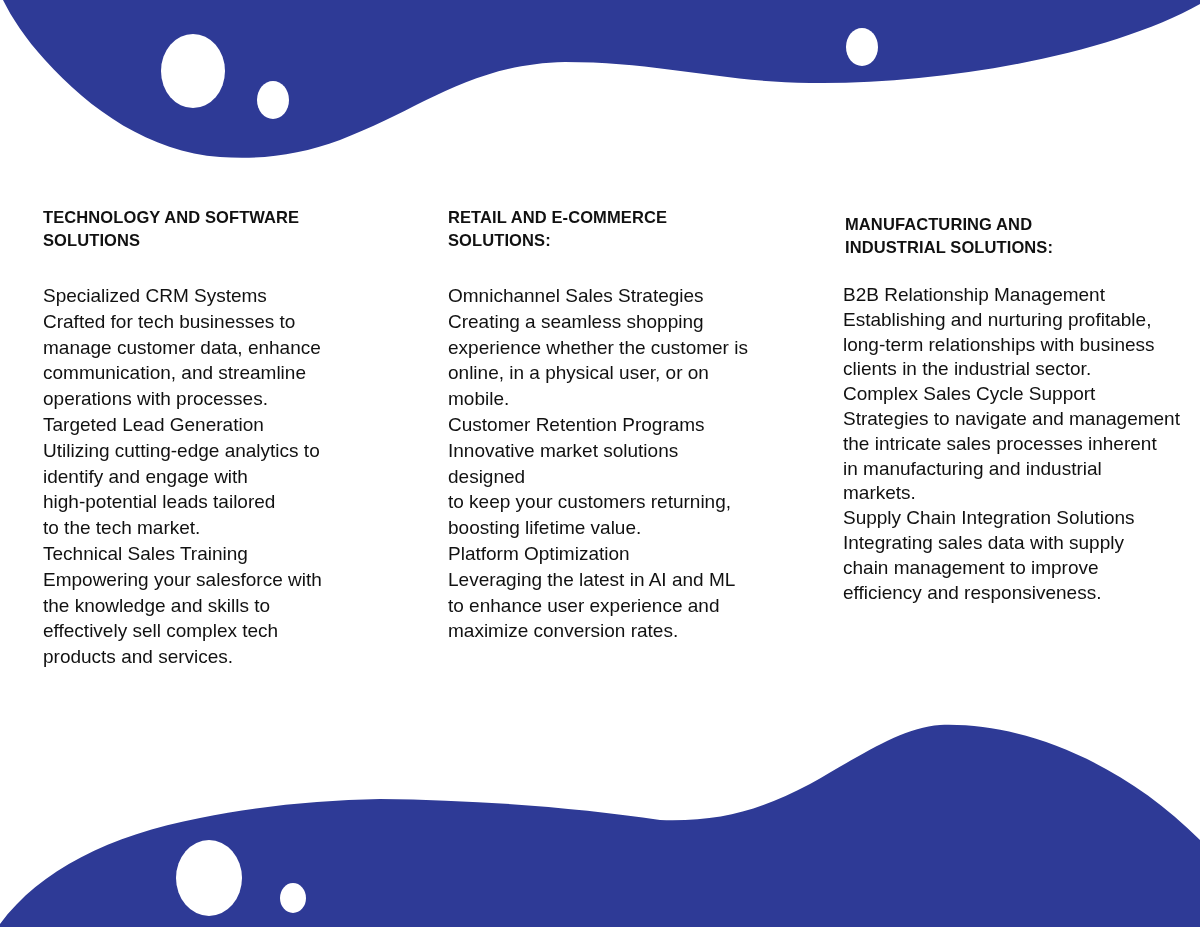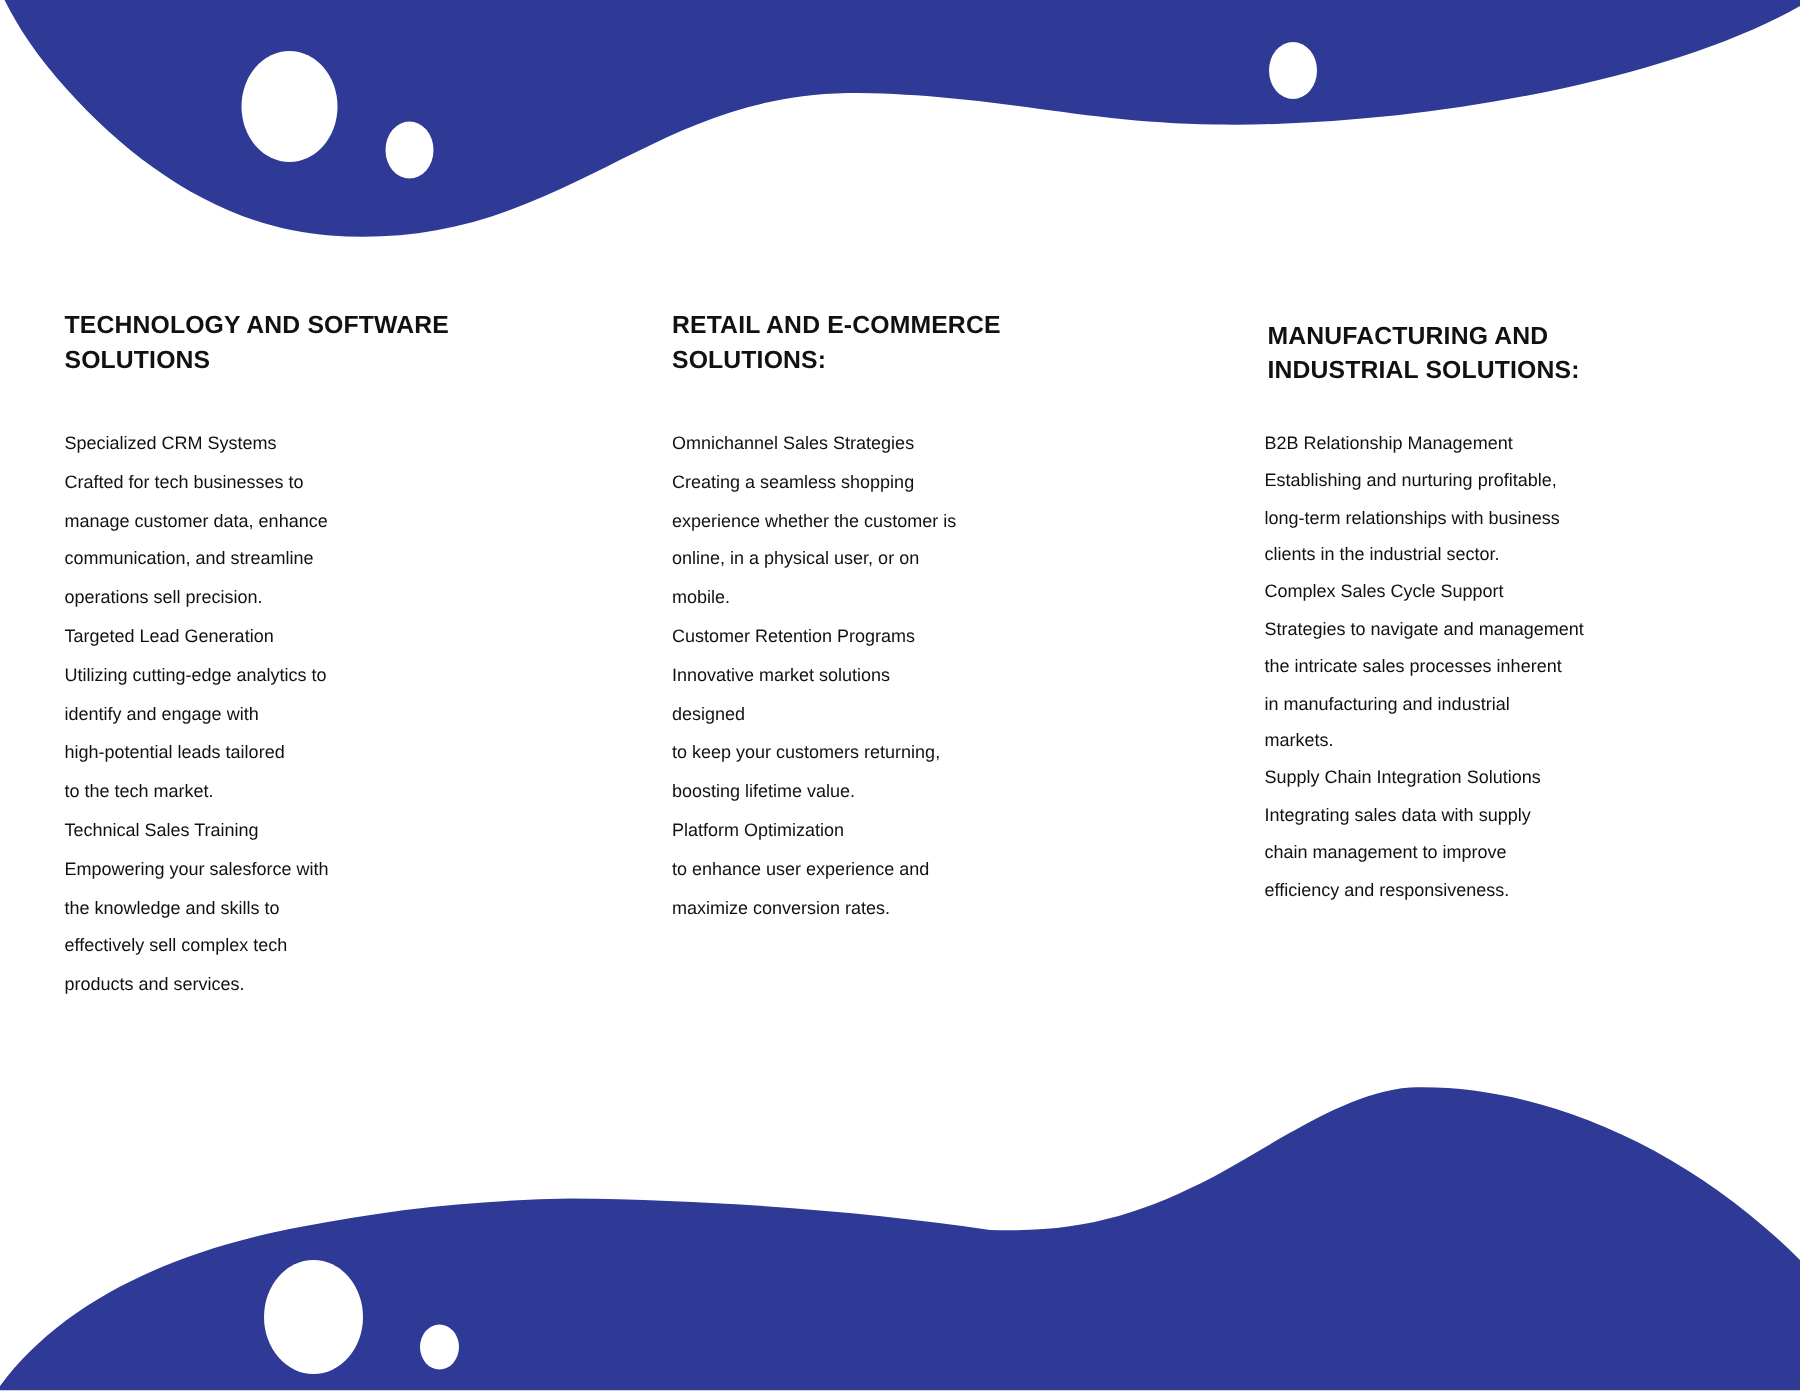--- a/index.html
+++ b/index.html
@@ -26,21 +26,21 @@
     margin: 0;
     position: absolute;
     left: 0; width: 100%;
     text-transform: uppercase;
   }
   .col-1 .heading { top: 206px; }
   .col-2 .heading { top: 206px; }
   .col-3 .heading { top: 213px; left: 2px; }
   .body-lines {
     position: absolute; left: 0; width: 100%;
-    font-size: 12px;
+    font-size: 19px;
     line-height: 25.8px;
     margin: 0; padding: 0; list-style: none;
   }
   .col-1 .body-lines { top: 283px; }
   .col-2 .body-lines { top: 283px; }
   .col-3 .body-lines { top: 283px; line-height: 24.8px; }
   .body-lines li { white-space: nowrap; }
 </style>
 </head>
 <body>
@@ -74,21 +74,21 @@
 <section class="column col-1">
   <h2 class="heading">
     <div>TECHNOLOGY AND SOFTWARE</div>
     <div>SOLUTIONS</div>
   </h2>
   <ul class="body-lines">
     <li>Specialized CRM Systems</li>
     <li>Crafted for tech businesses to</li>
     <li>manage customer data, enhance</li>
     <li>communication, and streamline</li>
-    <li>operations sell precision.</li>
+    <li>operations with processes.</li>
     <li>Targeted Lead Generation</li>
     <li>Utilizing cutting-edge analytics to</li>
     <li>identify and engage with</li>
     <li>high-potential leads tailored</li>
     <li>to the tech market.</li>
     <li>Technical Sales Training</li>
     <li>Empowering your salesforce with</li>
     <li>the knowledge and skills to</li>
     <li>effectively sell complex tech</li>
     <li>products and services.</li>
@@ -105,20 +105,21 @@
     <li>Creating a seamless shopping</li>
     <li>experience whether the customer is</li>
     <li>online, in a physical user, or on</li>
     <li>mobile.</li>
     <li>Customer Retention Programs</li>
     <li>Innovative market solutions</li>
     <li>designed</li>
     <li>to keep your customers returning,</li>
     <li>boosting lifetime value.</li>
     <li>Platform Optimization</li>
+    <li>Leveraging the latest in AI and ML</li>
     <li>to enhance user experience and</li>
     <li>maximize conversion rates.</li>
   </ul>
 </section>
 
 <section class="column col-3">
   <h2 class="heading">
     <div>MANUFACTURING AND</div>
     <div>INDUSTRIAL SOLUTIONS:</div>
   </h2>

